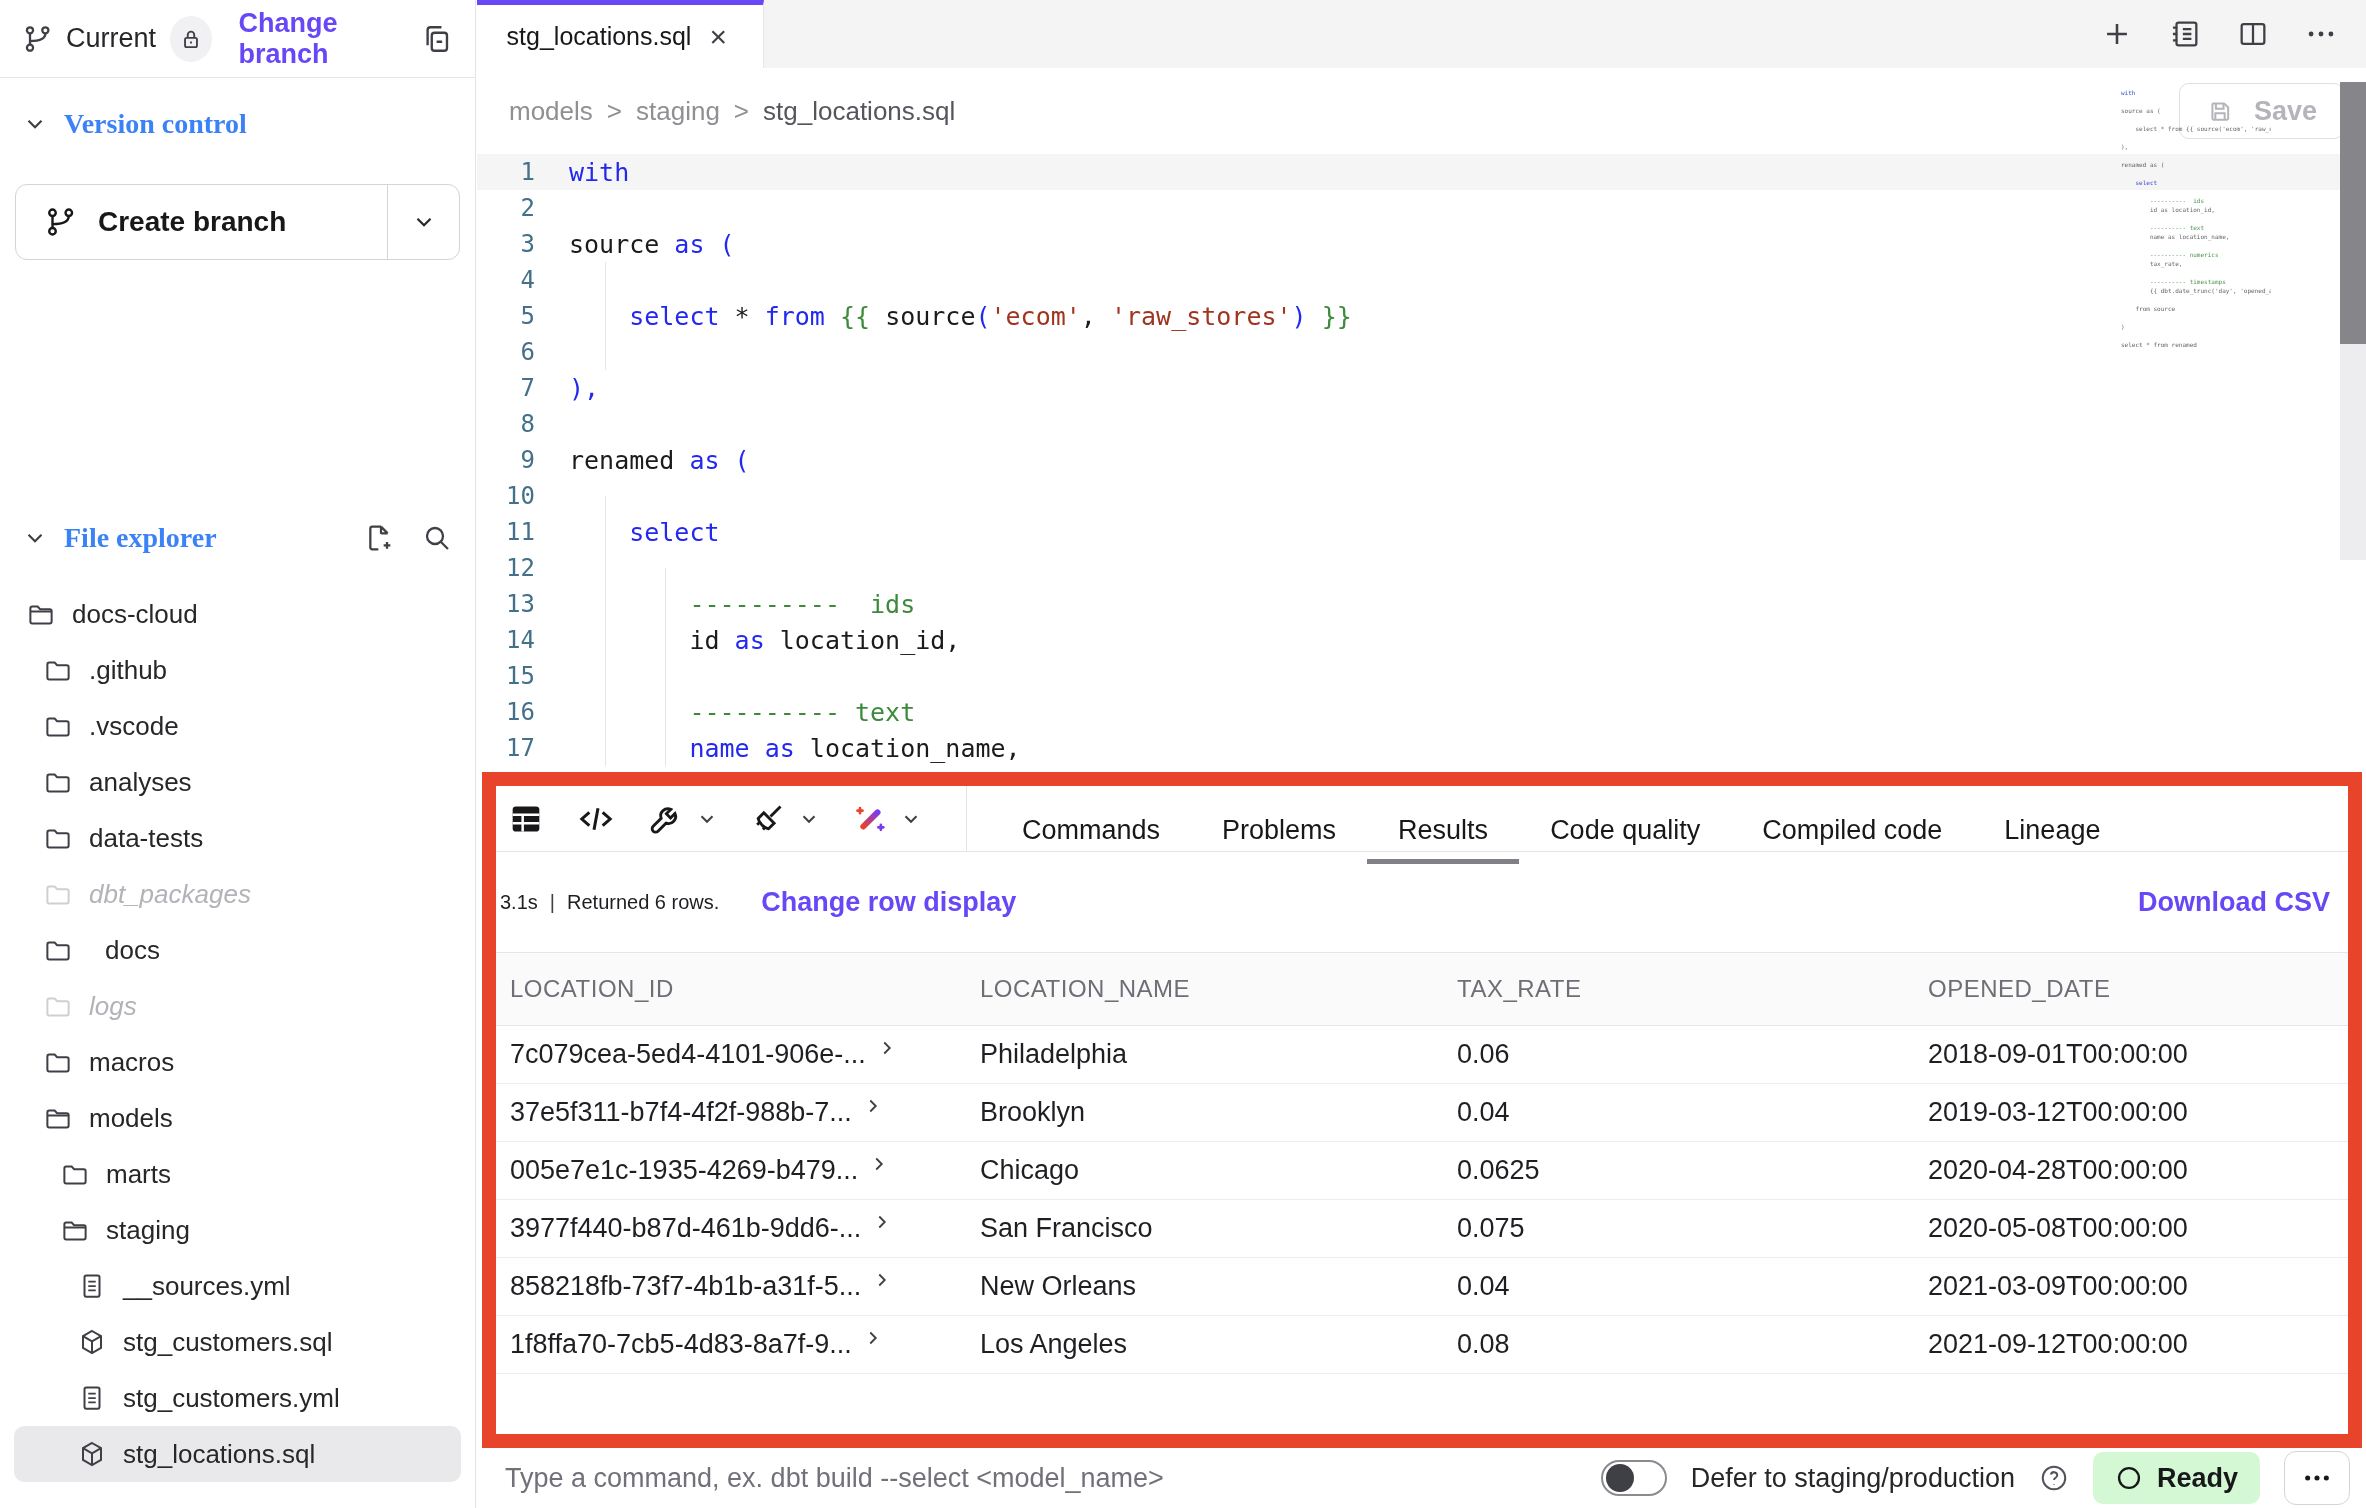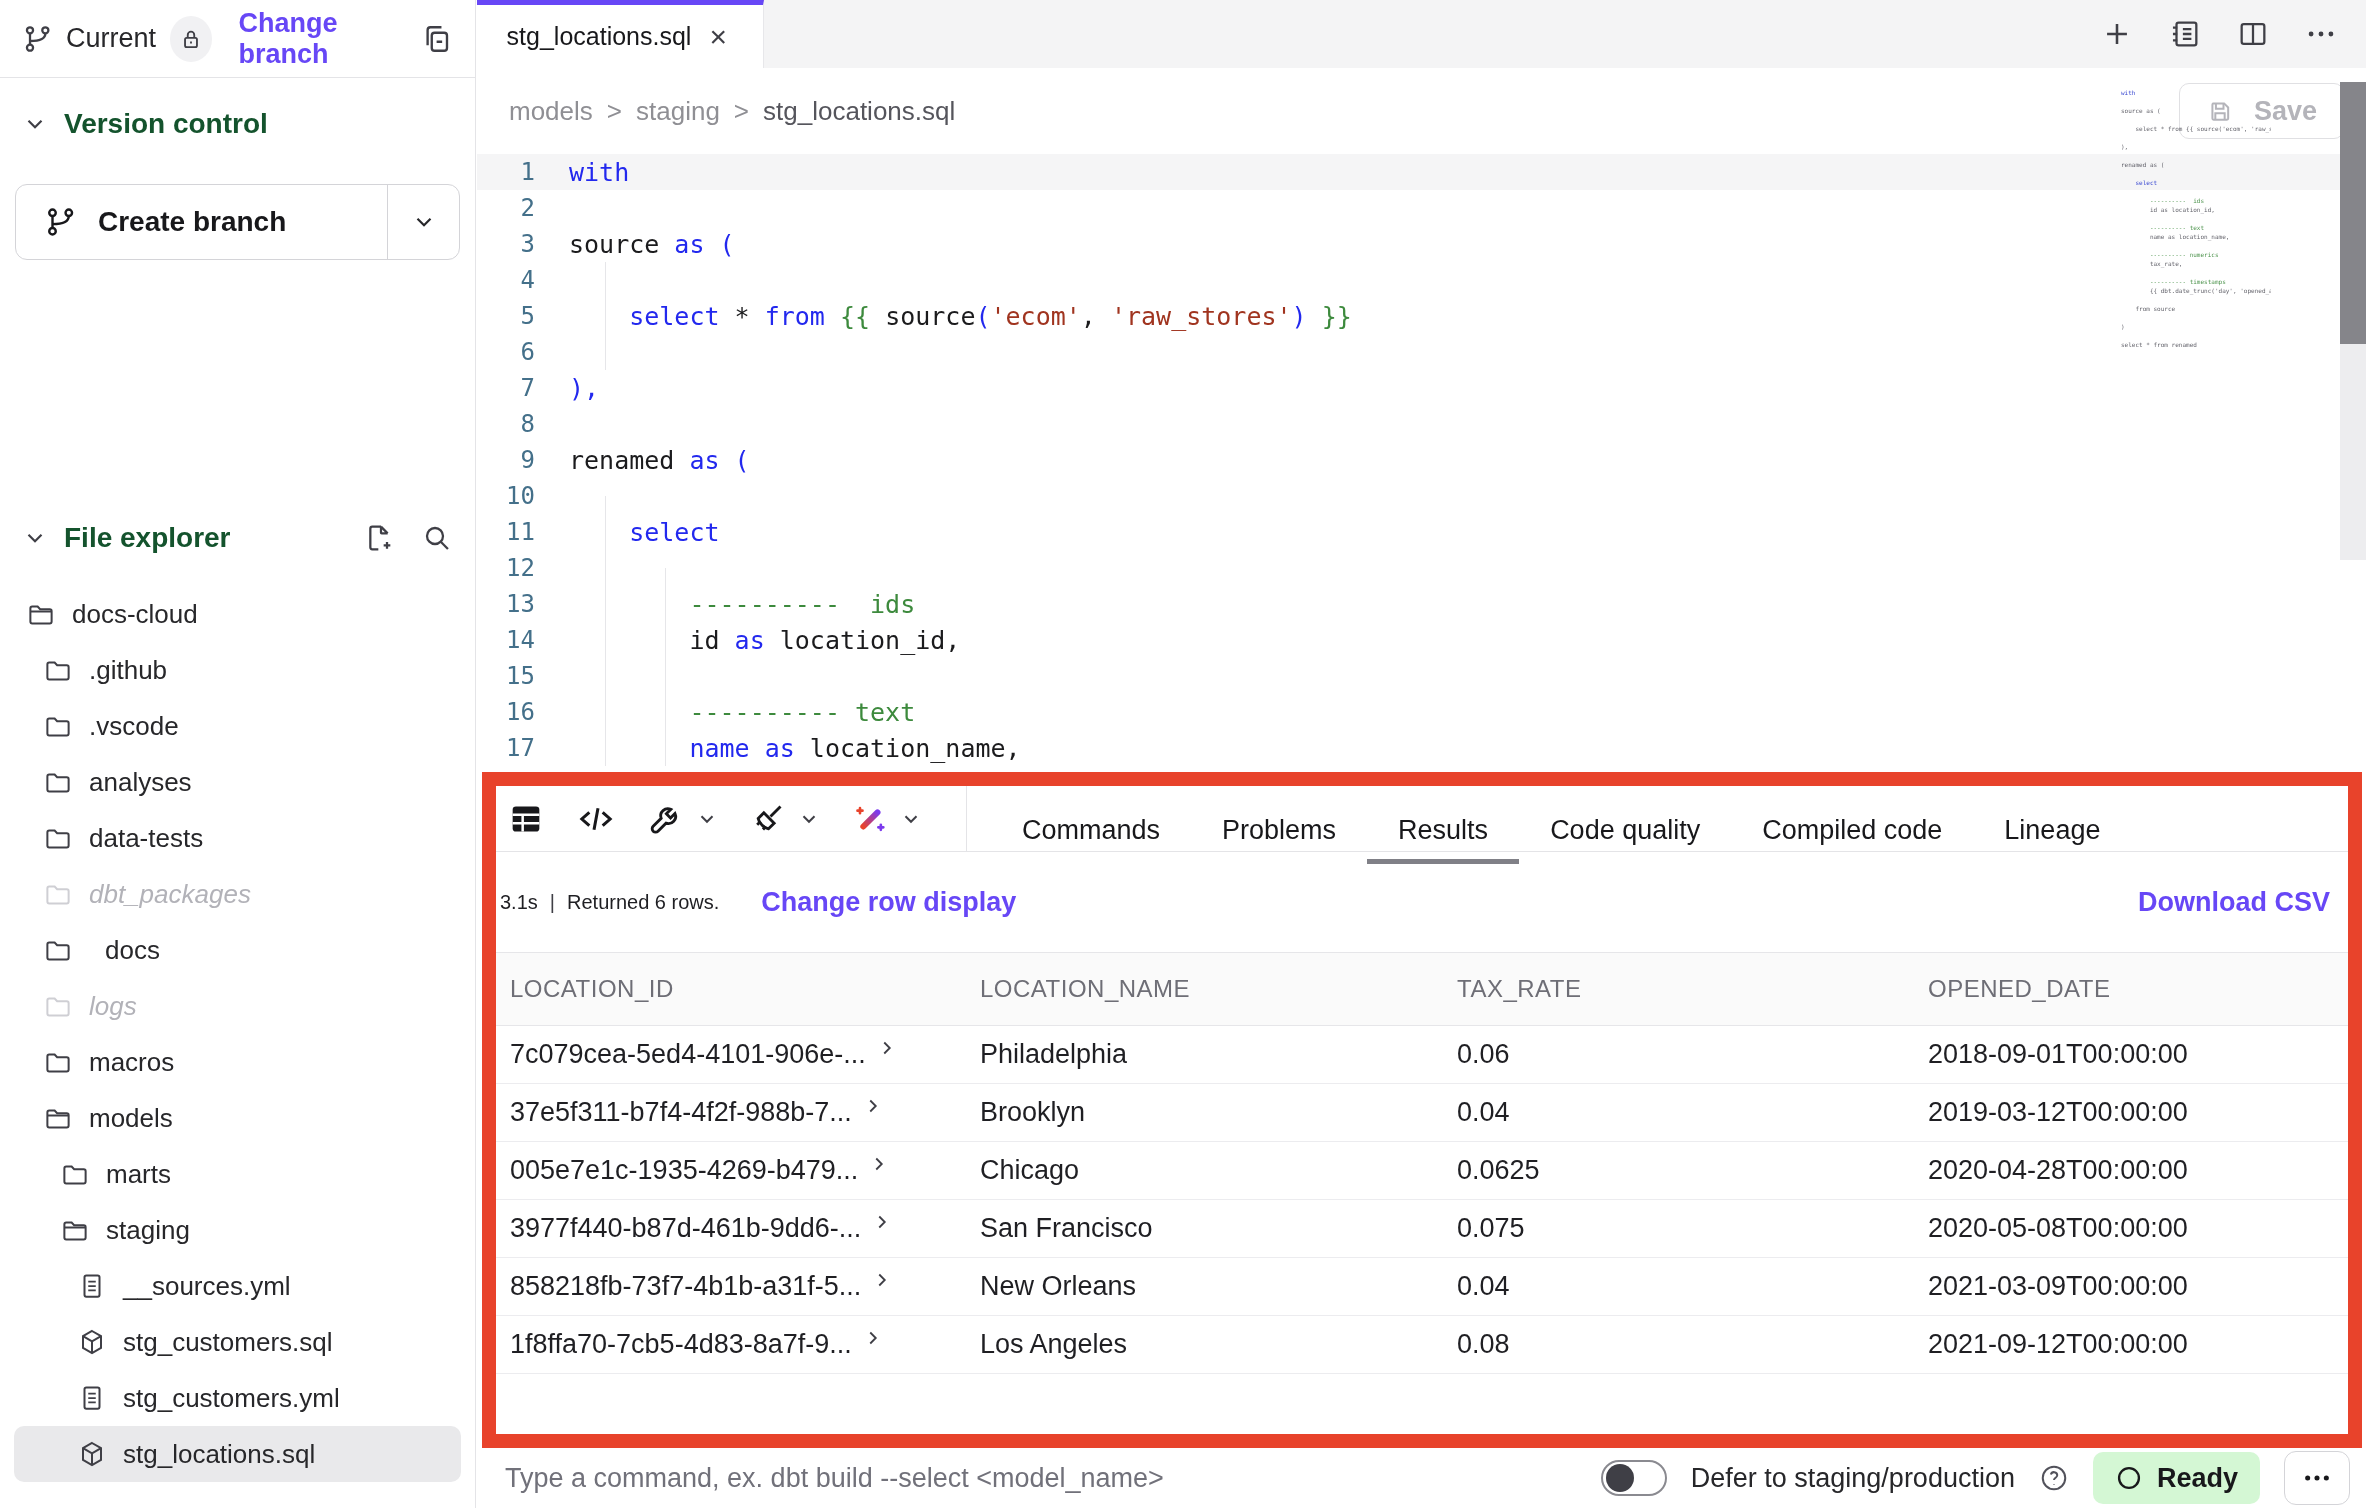--- a/index.html
+++ b/index.html
@@ -13,21 +13,21 @@
   .sidebar-top { height:78px; display:flex; align-items:center; padding:0 22px; border-bottom:1px solid #e4e4e7; }
   .sidebar-top .icon-sm { width:32px; height:32px; color:#3f3f46; flex:0 0 auto; }
   .branch-label { font-size:27px; color:#27272a; margin-left:12px; }
   .lock-badge { width:46px; height:46px; border-radius:50%; background:#f1f1f3; display:flex; align-items:center; justify-content:center; margin-left:14px; }
   .lock-badge svg { width:26px; height:26px; color:#3f3f46; }
   .change-branch { margin-left:26px; font-size:27px; font-weight:600; color:#6747f6; cursor:pointer; }
   .copy-btn { margin-left:auto; width:36px; height:36px; color:#3f3f46; }
 
   .section-header { display:flex; align-items:center; gap:16px; padding:0 22px; height:40px; }
   .section-header .chev { width:26px; height:26px; color:#3f3f46; }
-  .section-title { font-size:28px; font-weight:700; color:#14532d; }
+  .section-title { font-size:28px; font-weight:700; color:#3b82f6;font-family:Liberation Serif, serif; }
   .vc-header { margin-top:26px; }
   .create-branch { margin:40px 15px 0 15px; height:76px; border:1px solid #d4d4d8; border-radius:12px; display:flex; align-items:stretch; background:#fff; cursor:pointer; }
   .cb-main { flex:1; display:flex; align-items:center; gap:20px; padding-left:28px; }
   .cb-main svg { width:34px; height:34px; color:#18181b; }
   .cb-label { font-size:28px; font-weight:600; color:#18181b; }
   .cb-chev { width:72px; border-left:1px solid #d4d4d8; display:flex; align-items:center; justify-content:center; }
   .cb-chev svg { width:26px; height:26px; color:#27272a; }
 
   .fe-header { margin-top:258px; }
   .fe-actions { margin-left:auto; display:flex; gap:26px; }

